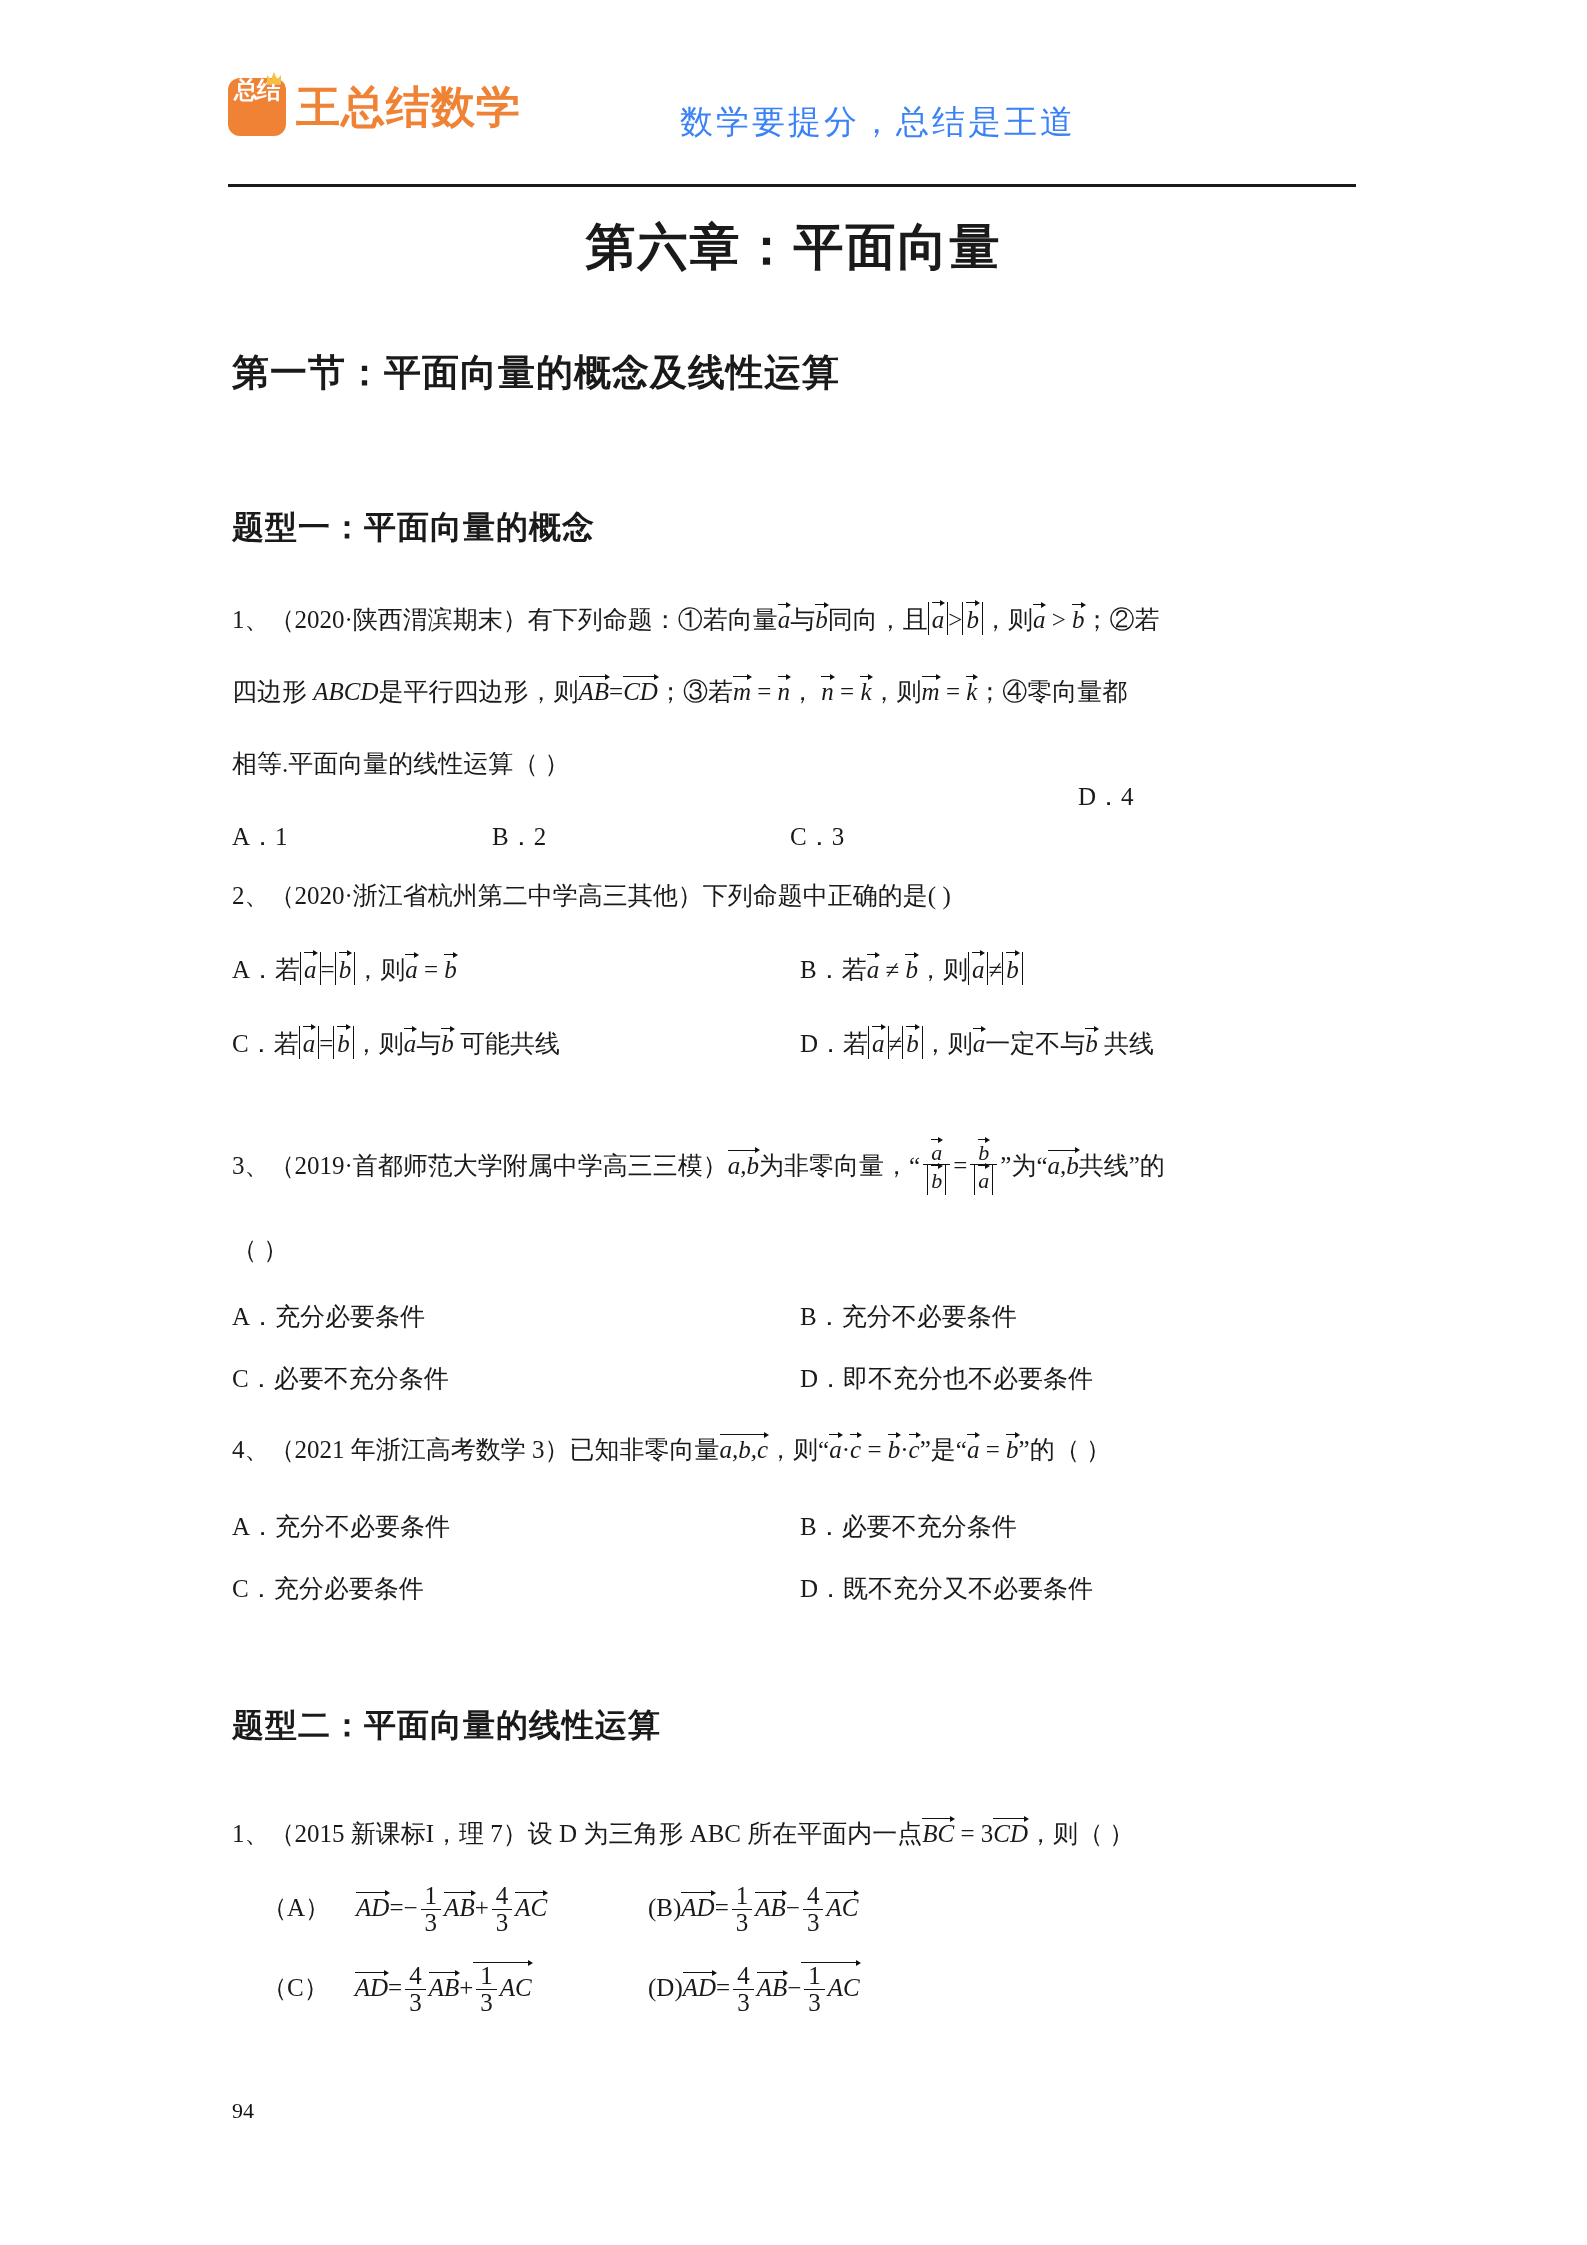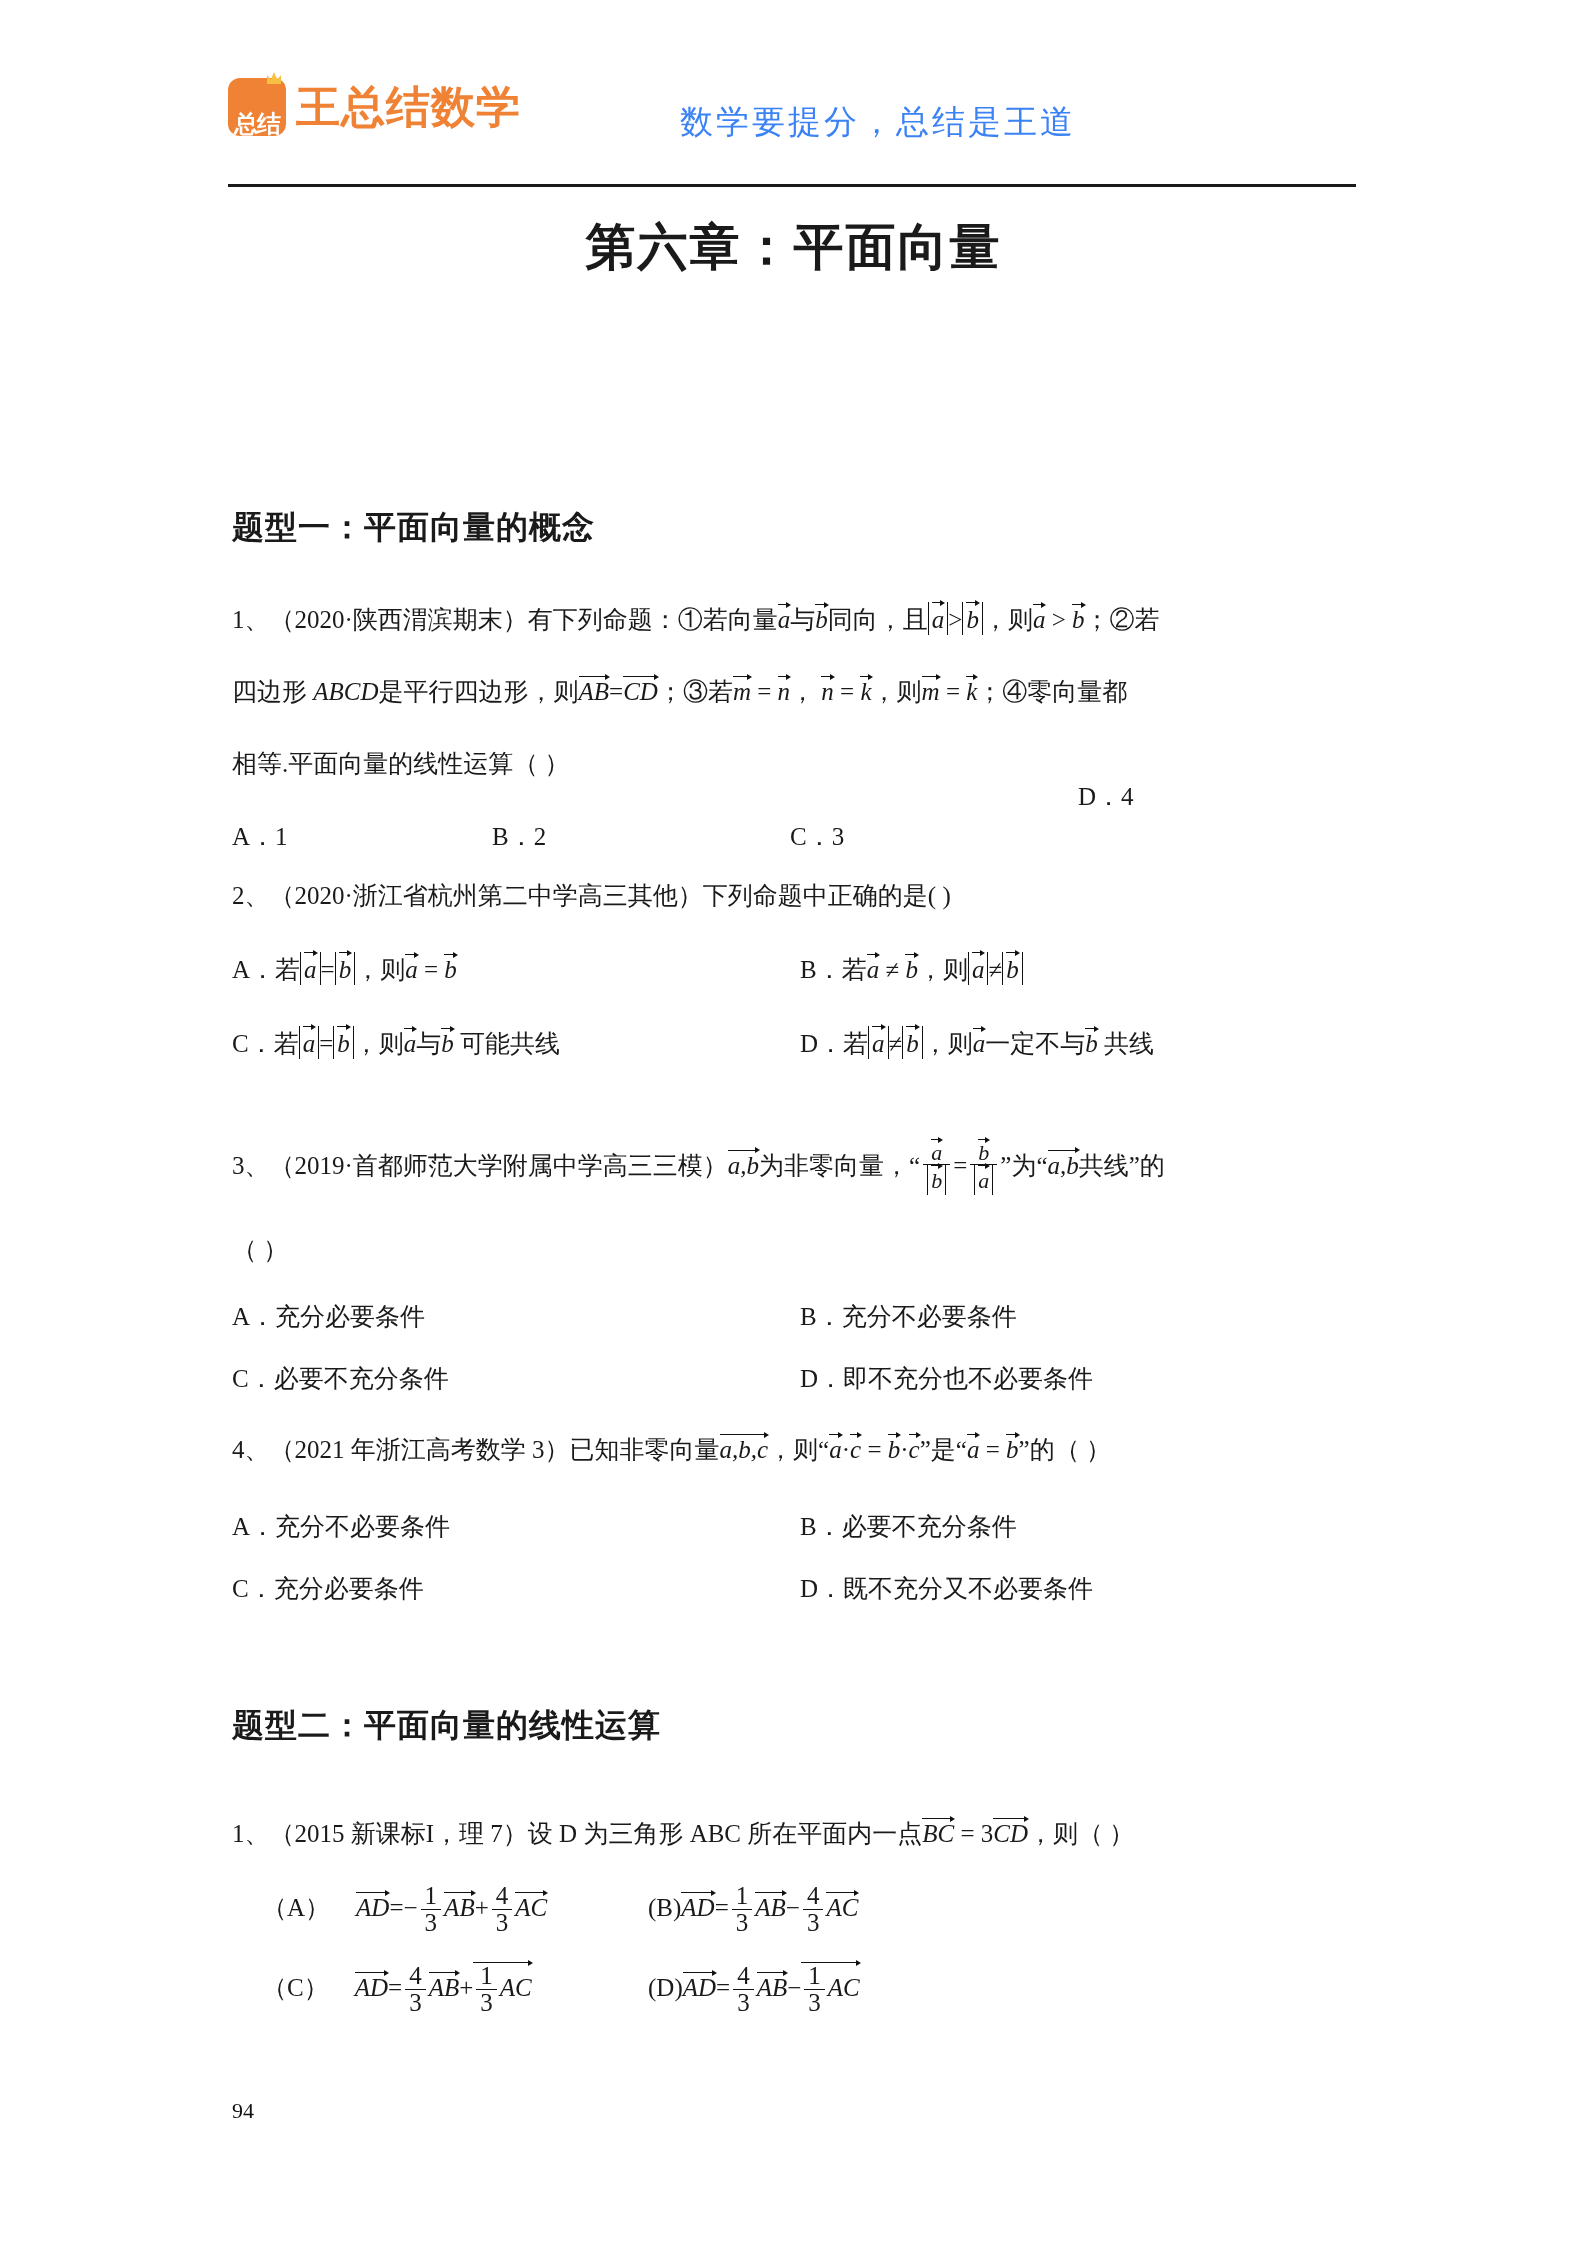--- a/index.html
+++ b/index.html
@@ -34,21 +34,21 @@
     align-items: center;
     gap: 10px;
   }
   .brand-mark {
     width: 58px;
     height: 58px;
     border-radius: 12px;
     background: #ef8235;
     position: relative;
     display: flex;
-    align-items: flex-end;
+    align-items: flex-start;
     justify-content: center;
     box-sizing: border-box;
   }
   .brand-mark .mark-text {
     color: #ffffff;
     font-family: "Liberation Sans", sans-serif;
     font-weight: bold;
     font-size: 24px;
     letter-spacing: -1px;
     line-height: 1;
@@ -205,20 +205,21 @@
         <span class="crown"></span>
         <span class="mark-text">总结</span>
       </div>
       <div class="brand-name">王总结数学</div>
     </div>
     <div class="tagline">数学要提分，总结是王道</div>
   </div>
   <div class="header-rule"></div>
 
   <div class="chapter-title">第六章：平面向量</div>
+  <div class="section-title">第一节：平面向量的概念及线性运算</div>
   <div class="topic-title" id="topic-1">题型一：平面向量的概念</div>
 
   <div class="line q-line" style="top:602px">
     <span>1、（2020·陕西渭滨期末）有下列命题：①若向量</span><span class="vec mi"><span class="inner">a</span></span><span>与</span><span class="vec mi"><span class="inner">b</span></span><span>同向，且</span><span class="bar"><span class="vec mi"><span class="inner">a</span></span></span><span>&gt;</span><span class="bar"><span class="vec mi"><span class="inner">b</span></span></span><span>，则</span><span class="vec mi"><span class="inner">a</span></span> <span>&gt;</span> <span class="vec mi"><span class="inner">b</span></span><span>；②若</span>
   </div>
 
   <div class="line q-line" style="top:676px">
     <span>四边形</span> <span class="mi">ABCD</span><span>是平行四边形，则</span><span class="vec mi"><span class="inner">AB</span></span><span>=</span><span class="vec mi"><span class="inner">CD</span></span><span>；③若</span><span class="vec mi"><span class="inner">m</span></span> <span>=</span> <span class="vec mi"><span class="inner">n</span></span><span>，</span> <span class="vec mi"><span class="inner">n</span></span> <span>=</span> <span class="vec mi"><span class="inner">k</span></span><span>，则</span><span class="vec mi"><span class="inner">m</span></span> <span>=</span> <span class="vec mi"><span class="inner">k</span></span><span>；④零向量都</span>
   </div>
 

